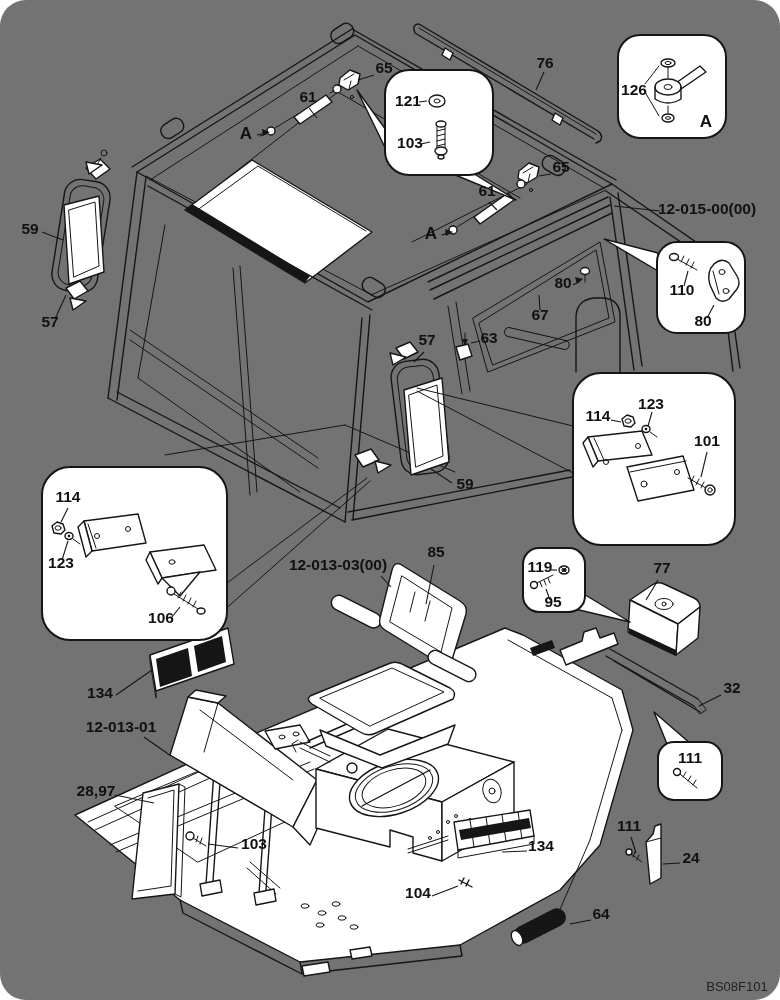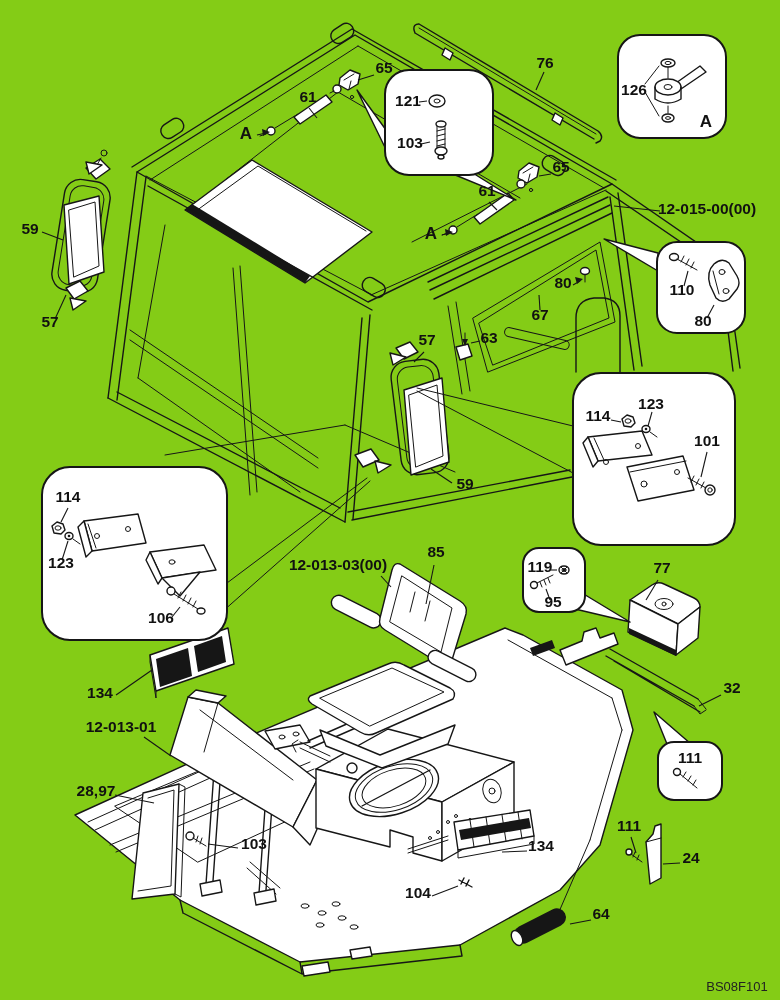--- a/index.html
+++ b/index.html
@@ -1,17 +1,17 @@
 <!DOCTYPE html>
 <html><head>
 <meta charset="utf-8">
 <style>
   html,body{margin:0;padding:0;background:#fff;}
-  #stage{position:relative;width:780px;height:1000px;background:#84cc16;overflow:hidden;
-         font-family:"Liberation Sans", sans-serif;}
+  #stage{position:relative;width:780px;height:1000px;background:#737373;overflow:hidden;
+         font-family:"Liberation Sans", sans-serif;border-radius:26px;}
   svg{display:block;}
   .ln{fill:none;stroke:#161616;stroke-width:1.4;stroke-linecap:round;stroke-linejoin:round;}
   .th{fill:none;stroke:#161616;stroke-width:1;stroke-linecap:round;stroke-linejoin:round;}
   .fw{fill:#ffffff;stroke:#161616;stroke-width:1.4;stroke-linejoin:round;}
   .fw2{fill:#ffffff;stroke:#161616;stroke-width:2;stroke-linejoin:round;}
   .fd{fill:#161616;stroke:none;}
   .lbl{font:700 15.5px "Liberation Sans", sans-serif;fill:#111;}
   .lblA{font:700 17px "Liberation Sans", sans-serif;fill:#111;}
   .code{font:400 13px "Liberation Sans", sans-serif;fill:#222;}
 </style>

